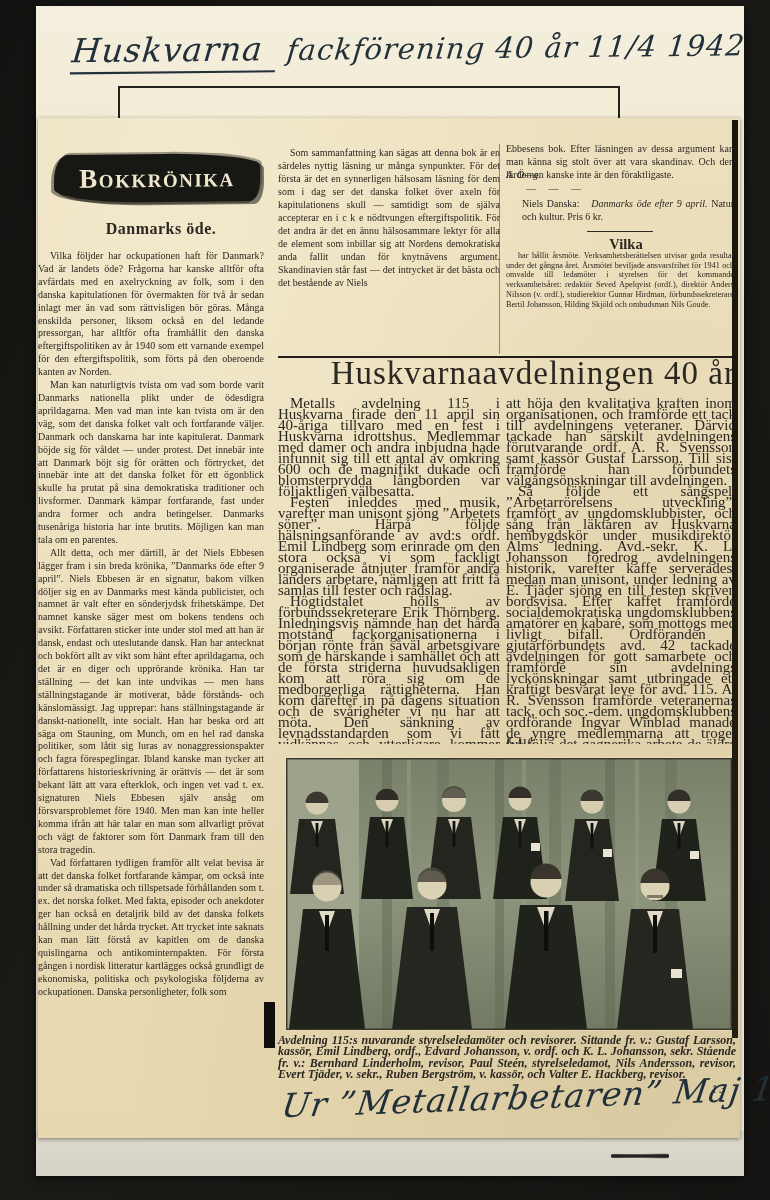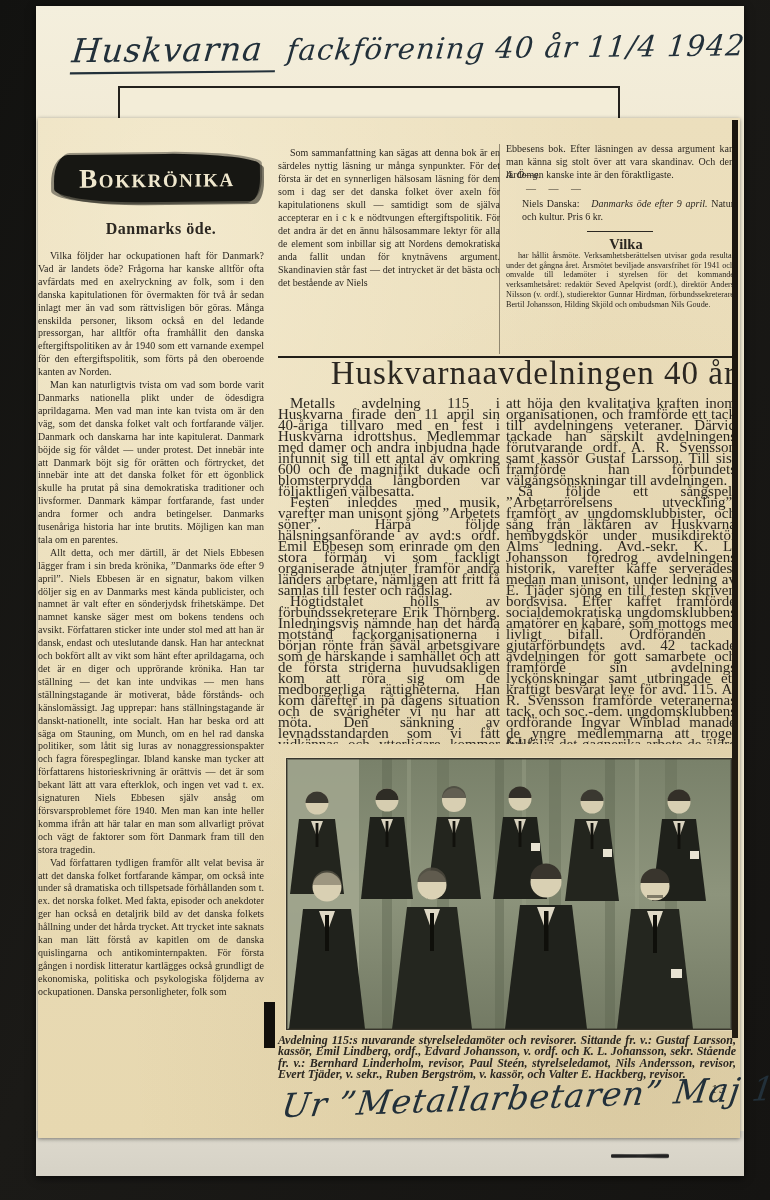--- a/index.html
+++ b/index.html
@@ -120,21 +120,21 @@
       <div class="mini-rule"></div>
       <p class="filmo-h">Vilka</p>
       <p class="filmo-t">har hållit årsmöte. Verksamhetsberättelsen utvisar goda resultat under det gångna året. Årsmötet beviljade ansvarsfrihet för 1941 och omvalde till ledamöter i styrelsen för det kommande verksamhetsåret: redaktör Seved Apelqvist (ordf.), direktör Anders Nilsson (v. ordf.), studierektor Gunnar Hirdman, förbundssekreterare Bertil Johansson, Hilding Skjöld och ombudsman Nils Goude.</p>
     </div>
 
     <div class="hrule"></div>
     <div class="headline">Huskvarnaavdelningen 40 år</div>
 
     <div class="col jcol jcol-l">
       <p>Metalls avdelning 115 i Huskvarna firade den 11 april sin 40-åriga tillvaro med en fest i Huskvarna idrottshus. Medlemmar med damer och andra inbjudna hade infunnit sig till ett antal av omkring 600 och de magnifikt dukade och blomsterprydda långborden var följaktligen välbesatta.</p>
-      <p>Festen inleddes med musik, varefter man unisont sjöng ”Arbetets söner”. Härpå följde hälsningsanförande av avd:s ordf. Emil Ebbesen som erinrade om den stora förmån vi som fackligt organiserade åtnjuter framför andra länders arbetare, nämligen att fritt få samlas till fester och rådslag.</p>
+      <p>Festen inleddes med musik, varefter man unisont sjöng ”Arbetets söner”. Härpå följde hälsningsanförande av avd:s ordf. Emil Lindberg som erinrade om den stora också vi som fackligt organiserade åtnjuter framför andra länders arbetare, nämligen att fritt få samlas till fester och rådslag.</p>
       <p>Högtidstalet hölls av förbundssekreterare Erik Thörnberg. Inledningsvis nämnde han det hårda motstånd fackorganisationerna i början rönte från såväl arbetsgivare som de härskande i samhället och att de första striderna huvudsakligen kom att röra sig om de medborgerliga rättigheterna. Han kom därefter in på dagens situation och de svårigheter vi nu har att möta. Den sänkning av levnadsstandarden som vi fått vidkännas och ytterligare kommer att få vidkännas så länge kriget varar har, framhöll talaren, av de fackliga organisationerna accepterats som oundviklig. Dessa har nämligen i full förståelse för regeringens strävan att undvika inflation avhållit sig från att kräva full lönekompensation för de stegrade levnadskostnaderna. Arbetarna har sålunda gjort sitt för att hindra inflationen. Talaren manade till större facklig aktivitet, framför allt genom</p>
     </div>
     <div class="col jcol jcol-r">
       <p class="noindent">att höja den kvalitativa kraften inom organisationen, och framförde ett tack till avdelningens veteraner. Därvid tackade han särskilt avdelningens förutvarande ordf. A. R. Svensson samt kassör Gustaf Larsson. Till sist framförde han förbundets välgångsönskningar till avdelningen.</p>
       <p>Så följde ett sångspel, ”Arbetarrörelsens utveckling”, framfört av ungdomsklubbister, och sång från läktaren av Huskvarna hembygdskör under musikdirektör Alms ledning. Avd.-sekr. K. L. Johansson föredrog avdelningens historik, varefter kaffe serverades, medan man unisont, under ledning av E. Tjäder sjöng en till festen skriven bordsvisa. Efter kaffet framförde socialdemokratiska ungdomsklubbens amatörer en kabaré, som mottogs med livligt bifall. Ordföranden i gjutarförbundets avd. 42 tackade avdelningen för gott samarbete och framförde sin avdelnings lyckönskningar samt utbringade ett kraftigt besvarat leve för avd. 115. A. R. Svensson framförde veteranernas tack, och soc.-dem. ungdomsklubbens ordförande Ingvar Winblad manade de yngre medlemmarna att troget fullfölja det gagnerika arbete de äldre påbörjat.</p>
       <p>Festen slöt med ett tack från avdelningsordföranden till alla dem som bidragit till den lyckade jubileet och en maning till intensivare arbete inom avdelningen till gagn för medlemmarna själva och förbundet. Till sist sjöngs Internationalen unisont.</p>
     </div>
     <div class="byline">K. L. J.</div>
 
     <div class="ink-mark"></div>

